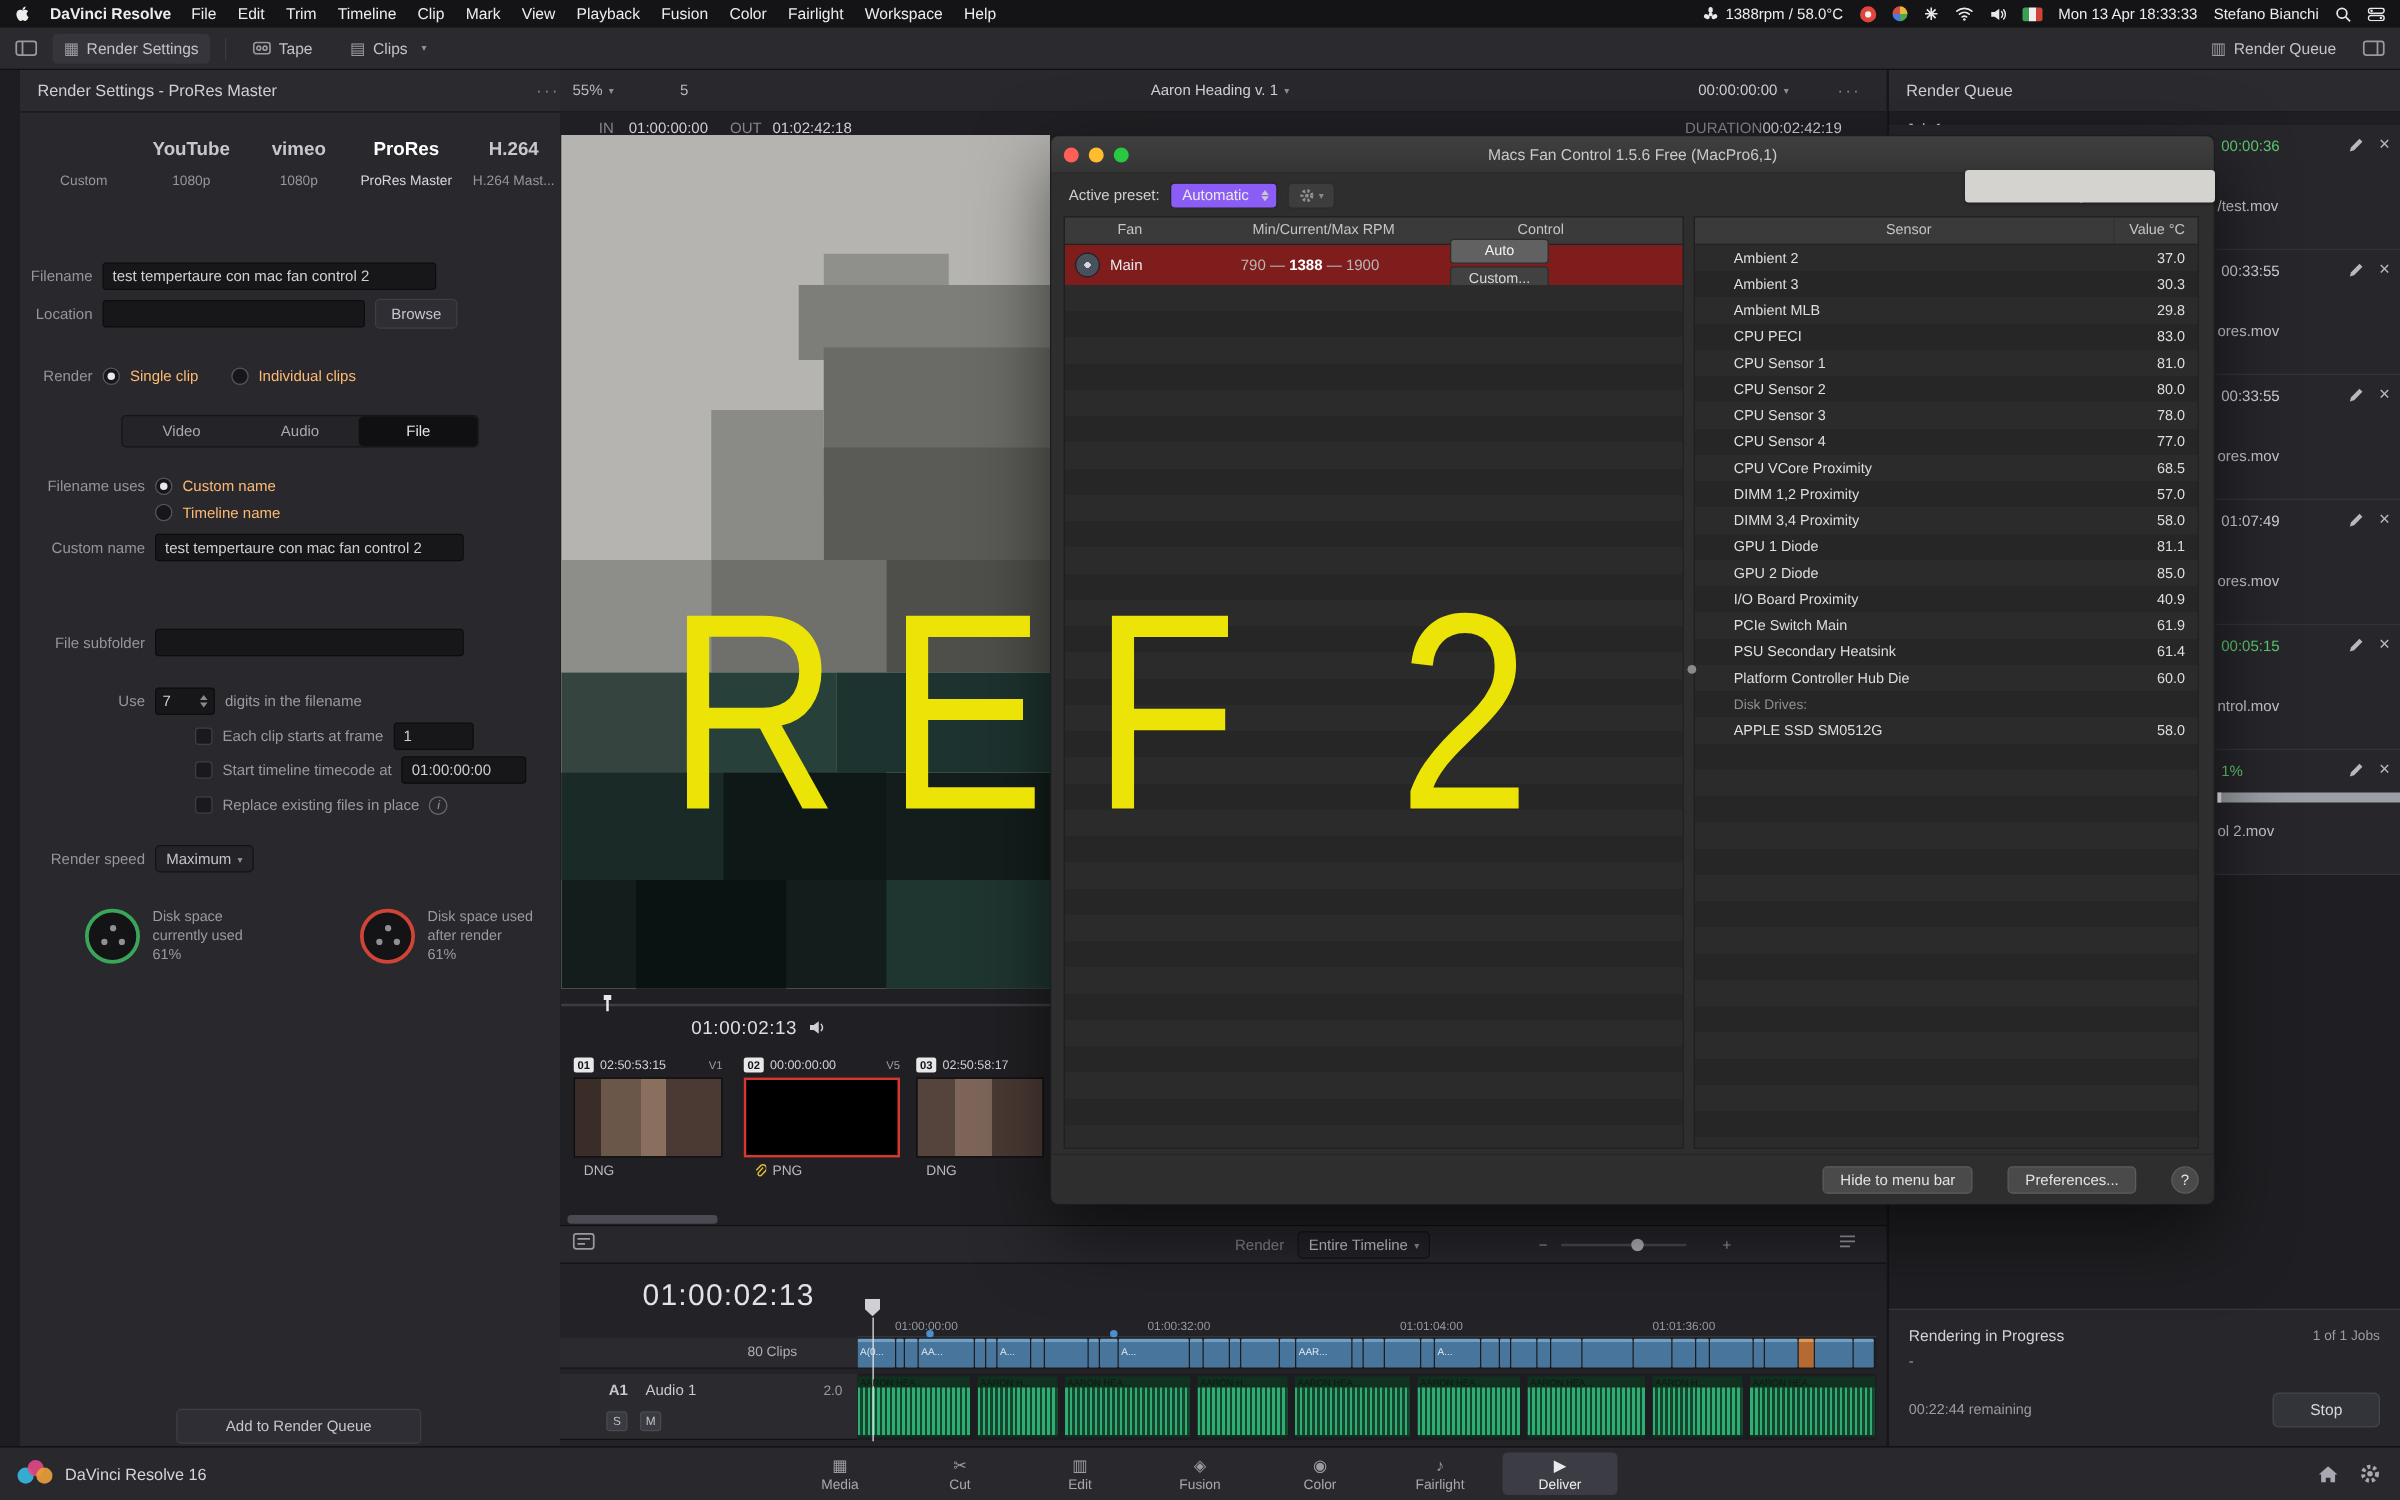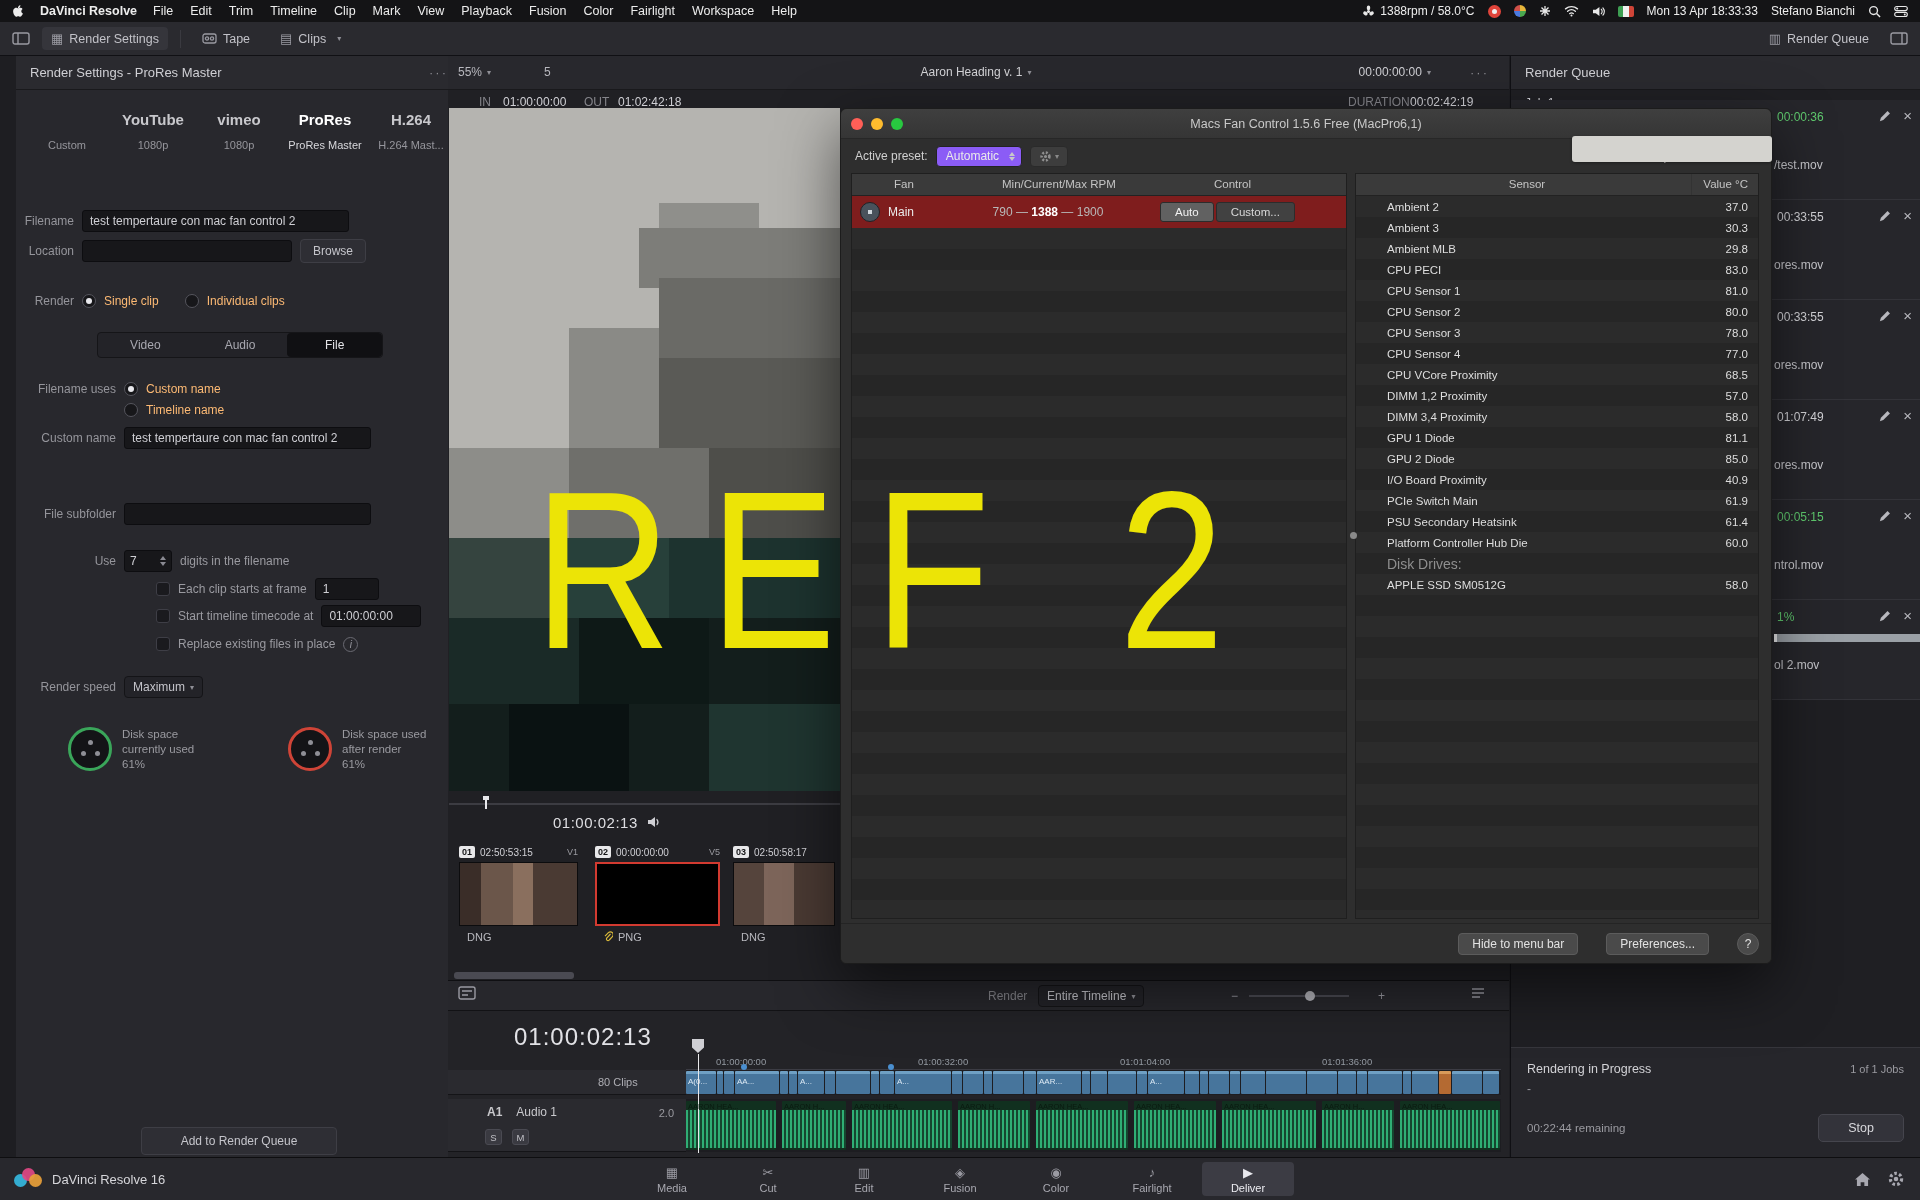--- a/index.html
+++ b/index.html
@@ -197,36 +197,36 @@
   .fw-right { flex:1; position:relative; border:1px solid #1f1f1f; background:#282828; }
   .fwl-head,.fwr-head { position:absolute; top:0; left:0; right:0; height:22px; background:#3a3a3a;
     border-bottom:1px solid #222; font-size:11.5px; color:#c4c4c4; }
   .fwl-head span { position:absolute; top:4px; }
   .fan-row { position:absolute; top:22px; left:0; right:0; height:32px; display:flex; align-items:center; background:#7f1d1d; }
   .fan-ic { width:20px; height:20px; border-radius:50%; margin-left:8px; flex:none;
     background:radial-gradient(circle at 50% 50%, #cfd6dd 0 19%, #49525c 20% 100%); border:1px solid #1e2328; }
   .fan-name { margin-left:8px; color:#eaeaea; width:60px; }
   .fan-rpm { width:200px; text-align:center; color:#b8b8b8; }
   .fan-rpm b { color:#ffffff; }
-  .seg { margin-left:12px; display:flex; gap:2px; }
+  .seg { margin-left:12px; display:flex; gap:2px;flex-direction:column; }
   .seg-btn { height:20px; border-radius:3px; border:1px solid #2c2c2c; background:#414141; color:#d8d8d8;
     font-size:11.5px; padding:0 14px; font-family:inherit; }
   .seg-btn.on { background:#616161; color:#f2f2f2; }
   .fw-stripes { position:absolute; left:0; right:0; bottom:0;
     background:repeating-linear-gradient(180deg,#2b2b2b 0 21px,#262626 21px 42px); }
   .fwr-head .h-sensor { position:absolute; left:38%; top:4px; }
   .fwr-head .h-value { position:absolute; right:10px; top:4px; }
   .vsep { position:absolute; top:0; bottom:0; right:66px; width:1px; background:#333; }
   .rows { position:absolute; top:22px; left:0; right:0; bottom:0;
     background:repeating-linear-gradient(180deg,#2b2b2b 0 21px,#262626 21px 42px); }
   .srow { height:21px; display:flex; align-items:center; color:#dedede; font-size:11.5px; }
   .srow .ic { width:16px; height:13px; margin-left:8px; flex:none; position:relative; border-radius:2px; }
   .srow .sname { margin-left:7px; flex:1; white-space:nowrap; }
   .srow .sval { width:58px; text-align:right; padding-right:10px; flex:none; }
-  .srow.section { color:#8f8f8f; font-size:14px; }
+  .srow.section { color:#8f8f8f; font-size:11px; }
   .fw-bottom { position:absolute; left:0; right:0; bottom:0; height:40px; border-top:1px solid #242424;
     background:#2e2e2e; border-radius:0 0 6px 6px; display:flex; align-items:center; justify-content:flex-end;
     gap:28px; padding:0 12px; }
   .fw-btn { background:#4a4a4a; border:1px solid #5c5c5c; border-radius:4px; height:22px; padding:0 13px;
     color:#e2e2e2; font-size:12px; display:flex; align-items:center; font-family:inherit; }
   .fw-help { width:22px; height:22px; border-radius:50%; padding:0; justify-content:center; }
   .fw-dot { position:absolute; left:509px; top:423px; width:7px; height:7px; border-radius:50%; background:#8a8a8a; }
 
   
   .annotation { position:absolute; left:1572px; top:136px; width:200px; height:26px; background:#d4d3cf;

